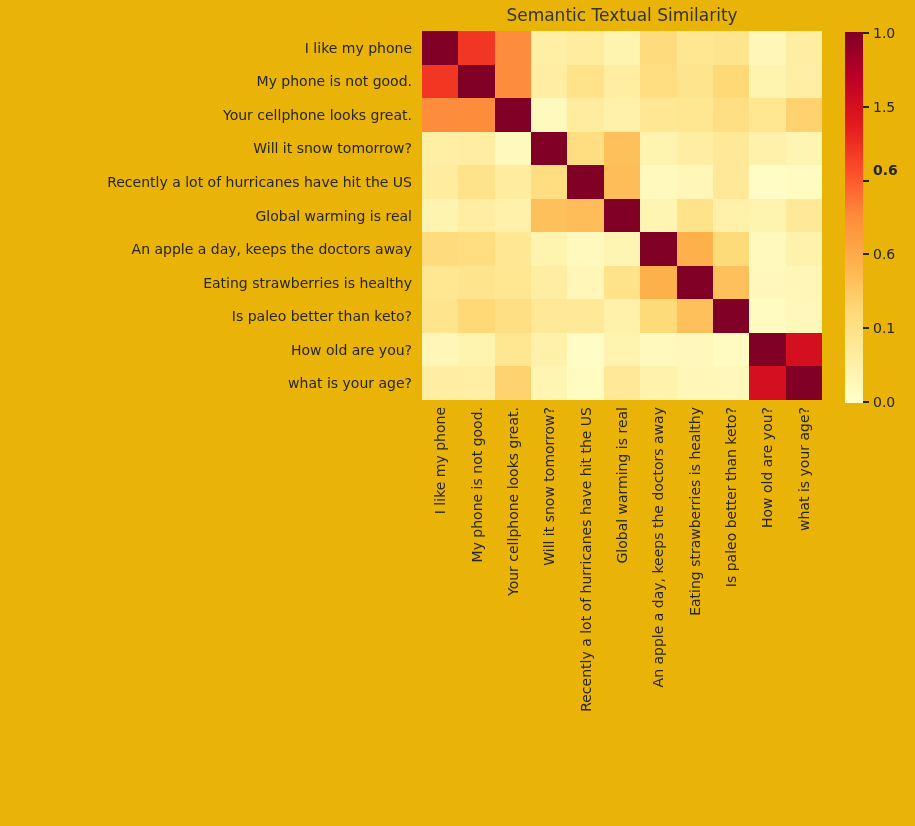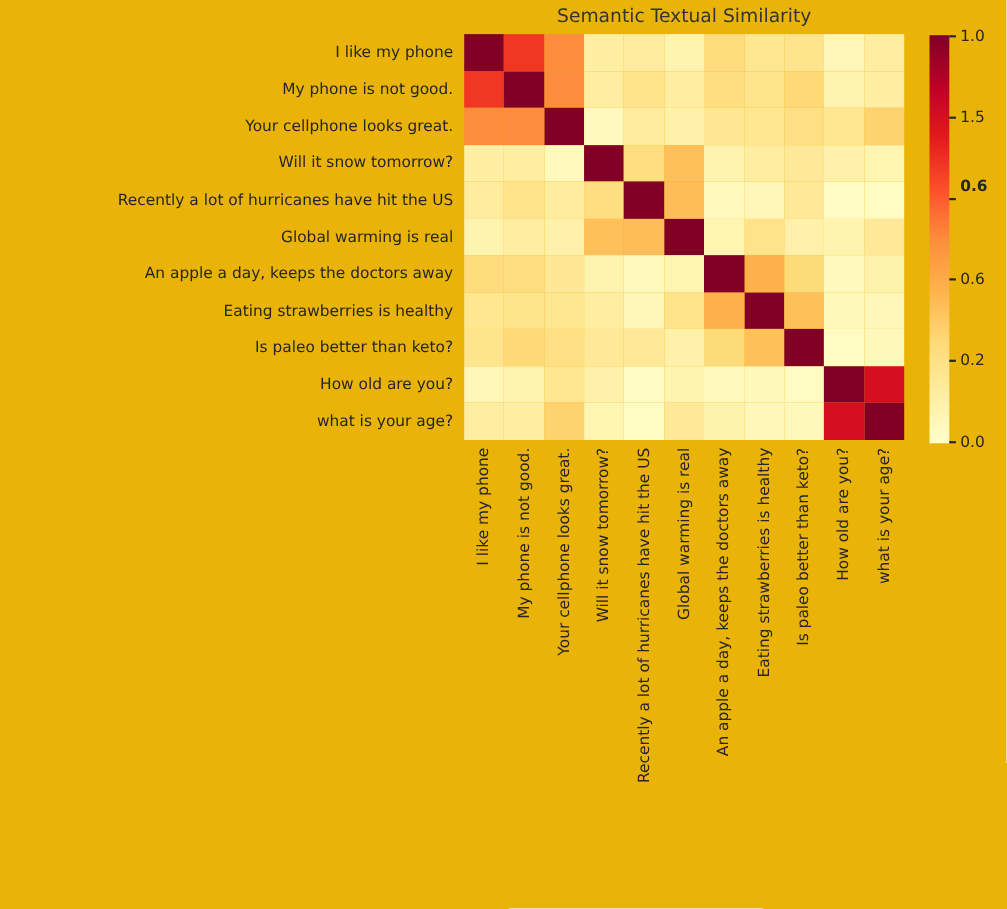--- a/index.html
+++ b/index.html
@@ -231,17 +231,17 @@
   <div id="colorbar-ticks">
       <div class="cb-tick" style="top: 32px;"></div>
       <div class="cb-tick-label" style="top: 26px;">1.0</div>
       <div class="cb-tick" style="top: 105.8px;"></div>
       <div class="cb-tick-label" style="top: 99.8px;">1.5</div>
       <div class="cb-tick" style="top: 179.6px;"></div>
       <div class="cb-tick-label" style="top: 163px; font-weight: bold;">0.6</div>
       <div class="cb-tick" style="top: 253.4px;"></div>
       <div class="cb-tick-label" style="top: 247.4px;">0.6</div>
       <div class="cb-tick" style="top: 327.2px;"></div>
-      <div class="cb-tick-label" style="top: 321.2px;">0.2</div>
+      <div class="cb-tick-label" style="top: 321.2px;">0.1</div>
       <div class="cb-tick" style="top: 401px;"></div>
       <div class="cb-tick-label" style="top: 395px;">0.0</div>
     </div>
 </div>
 
 </body></html>

